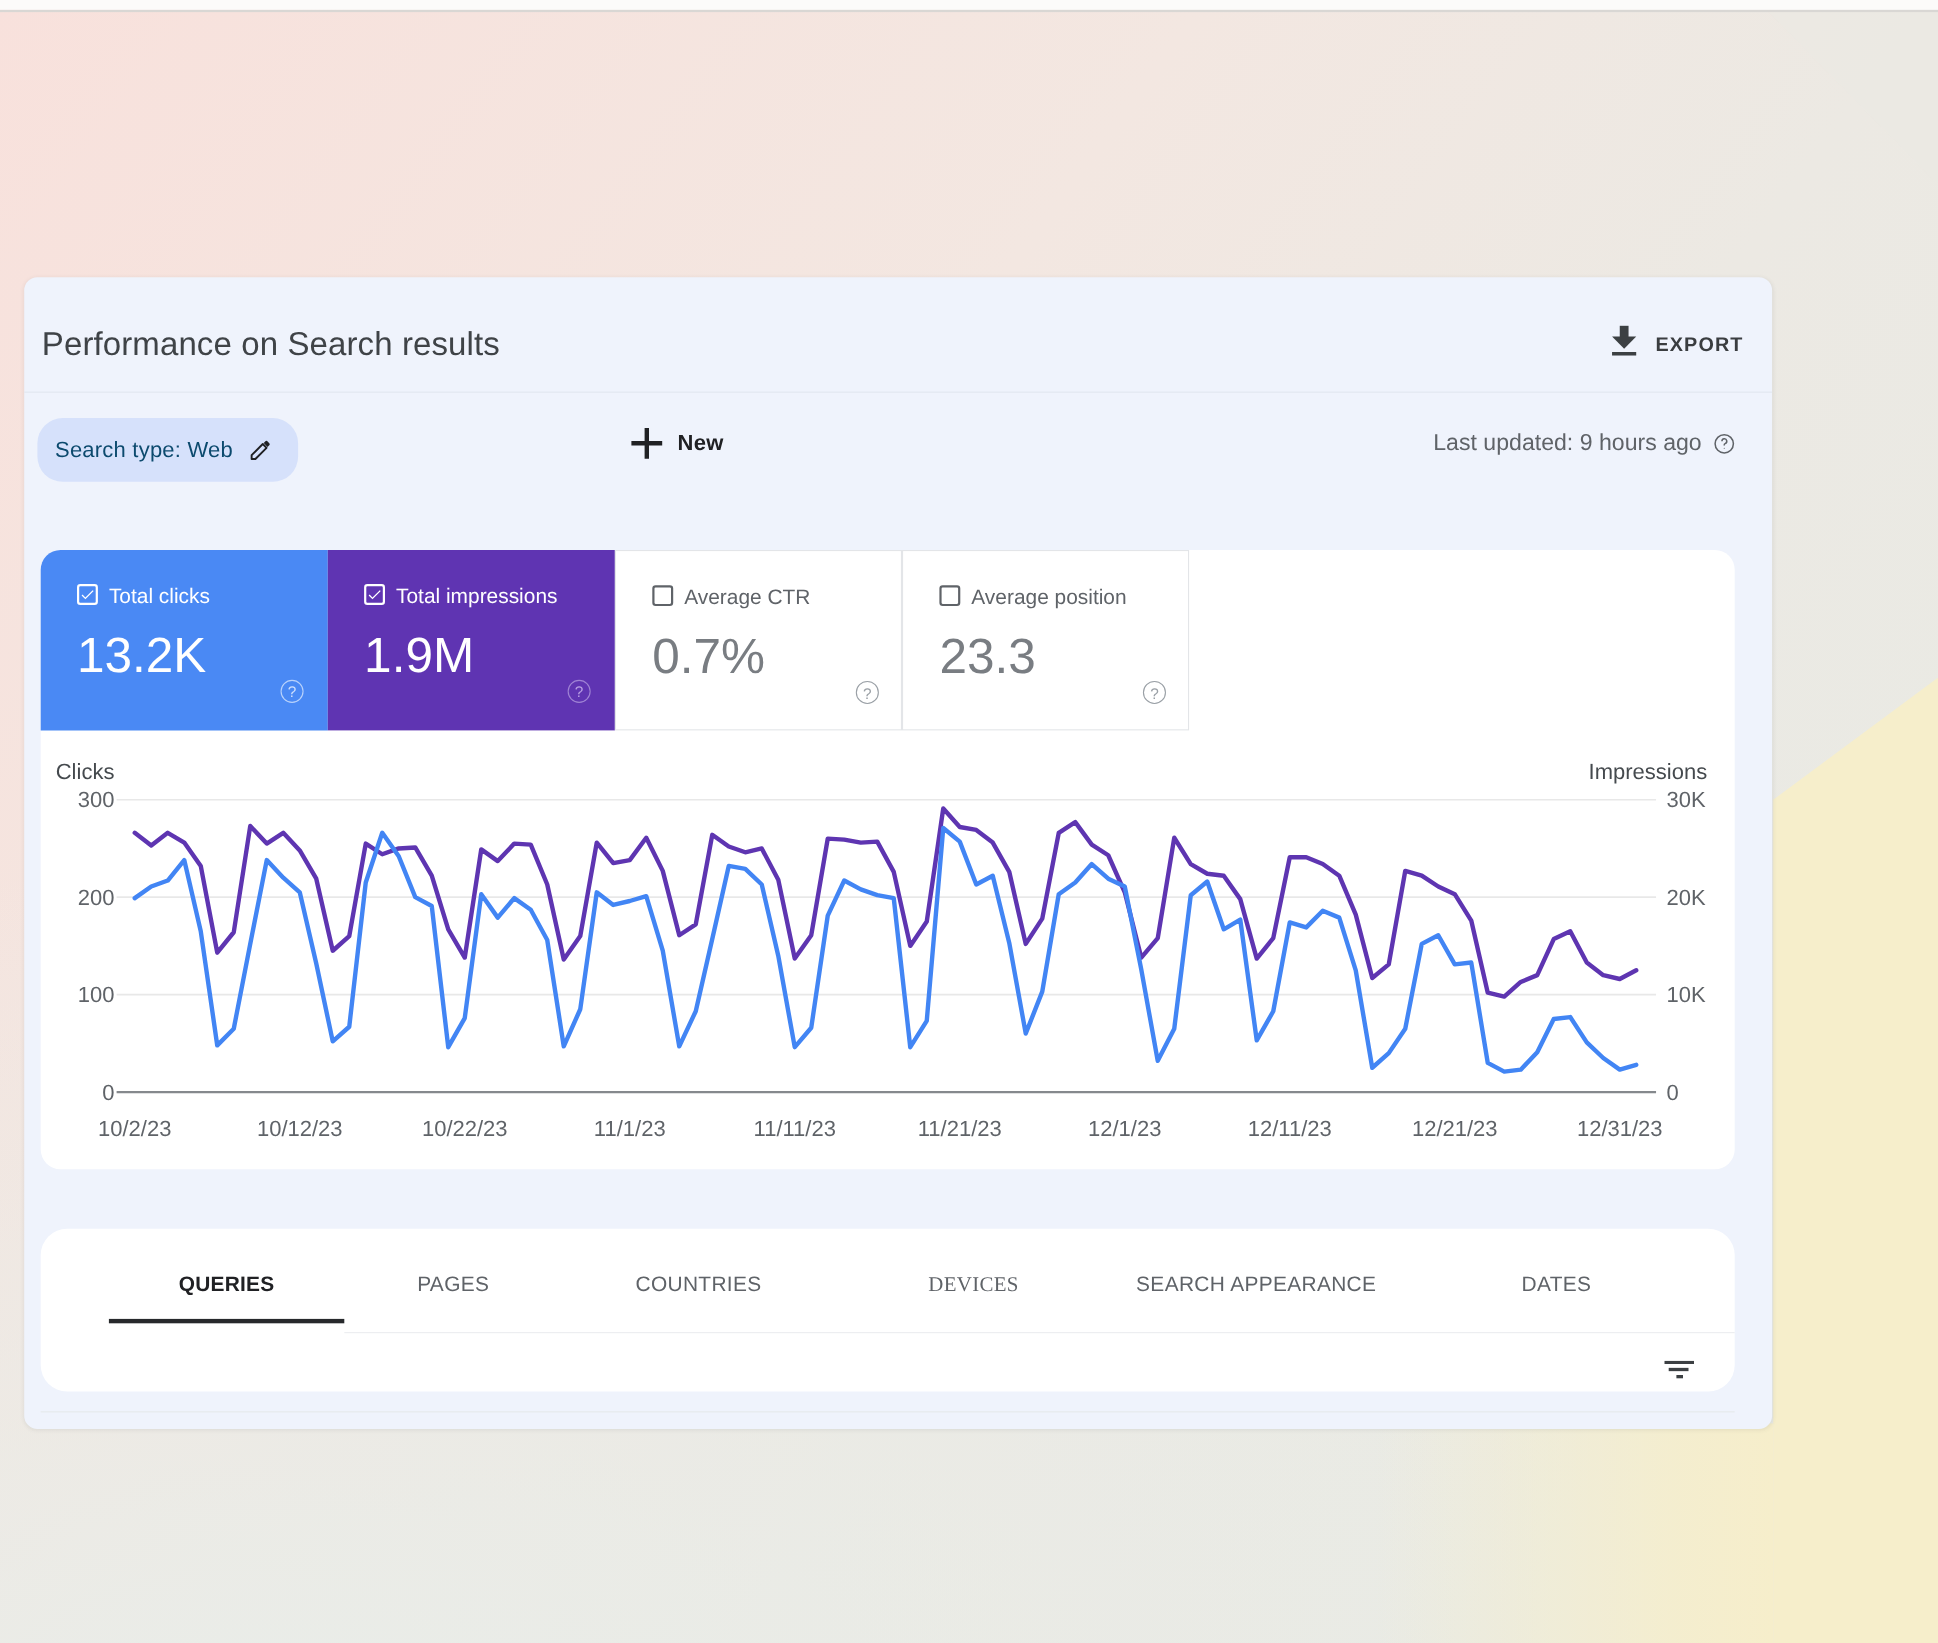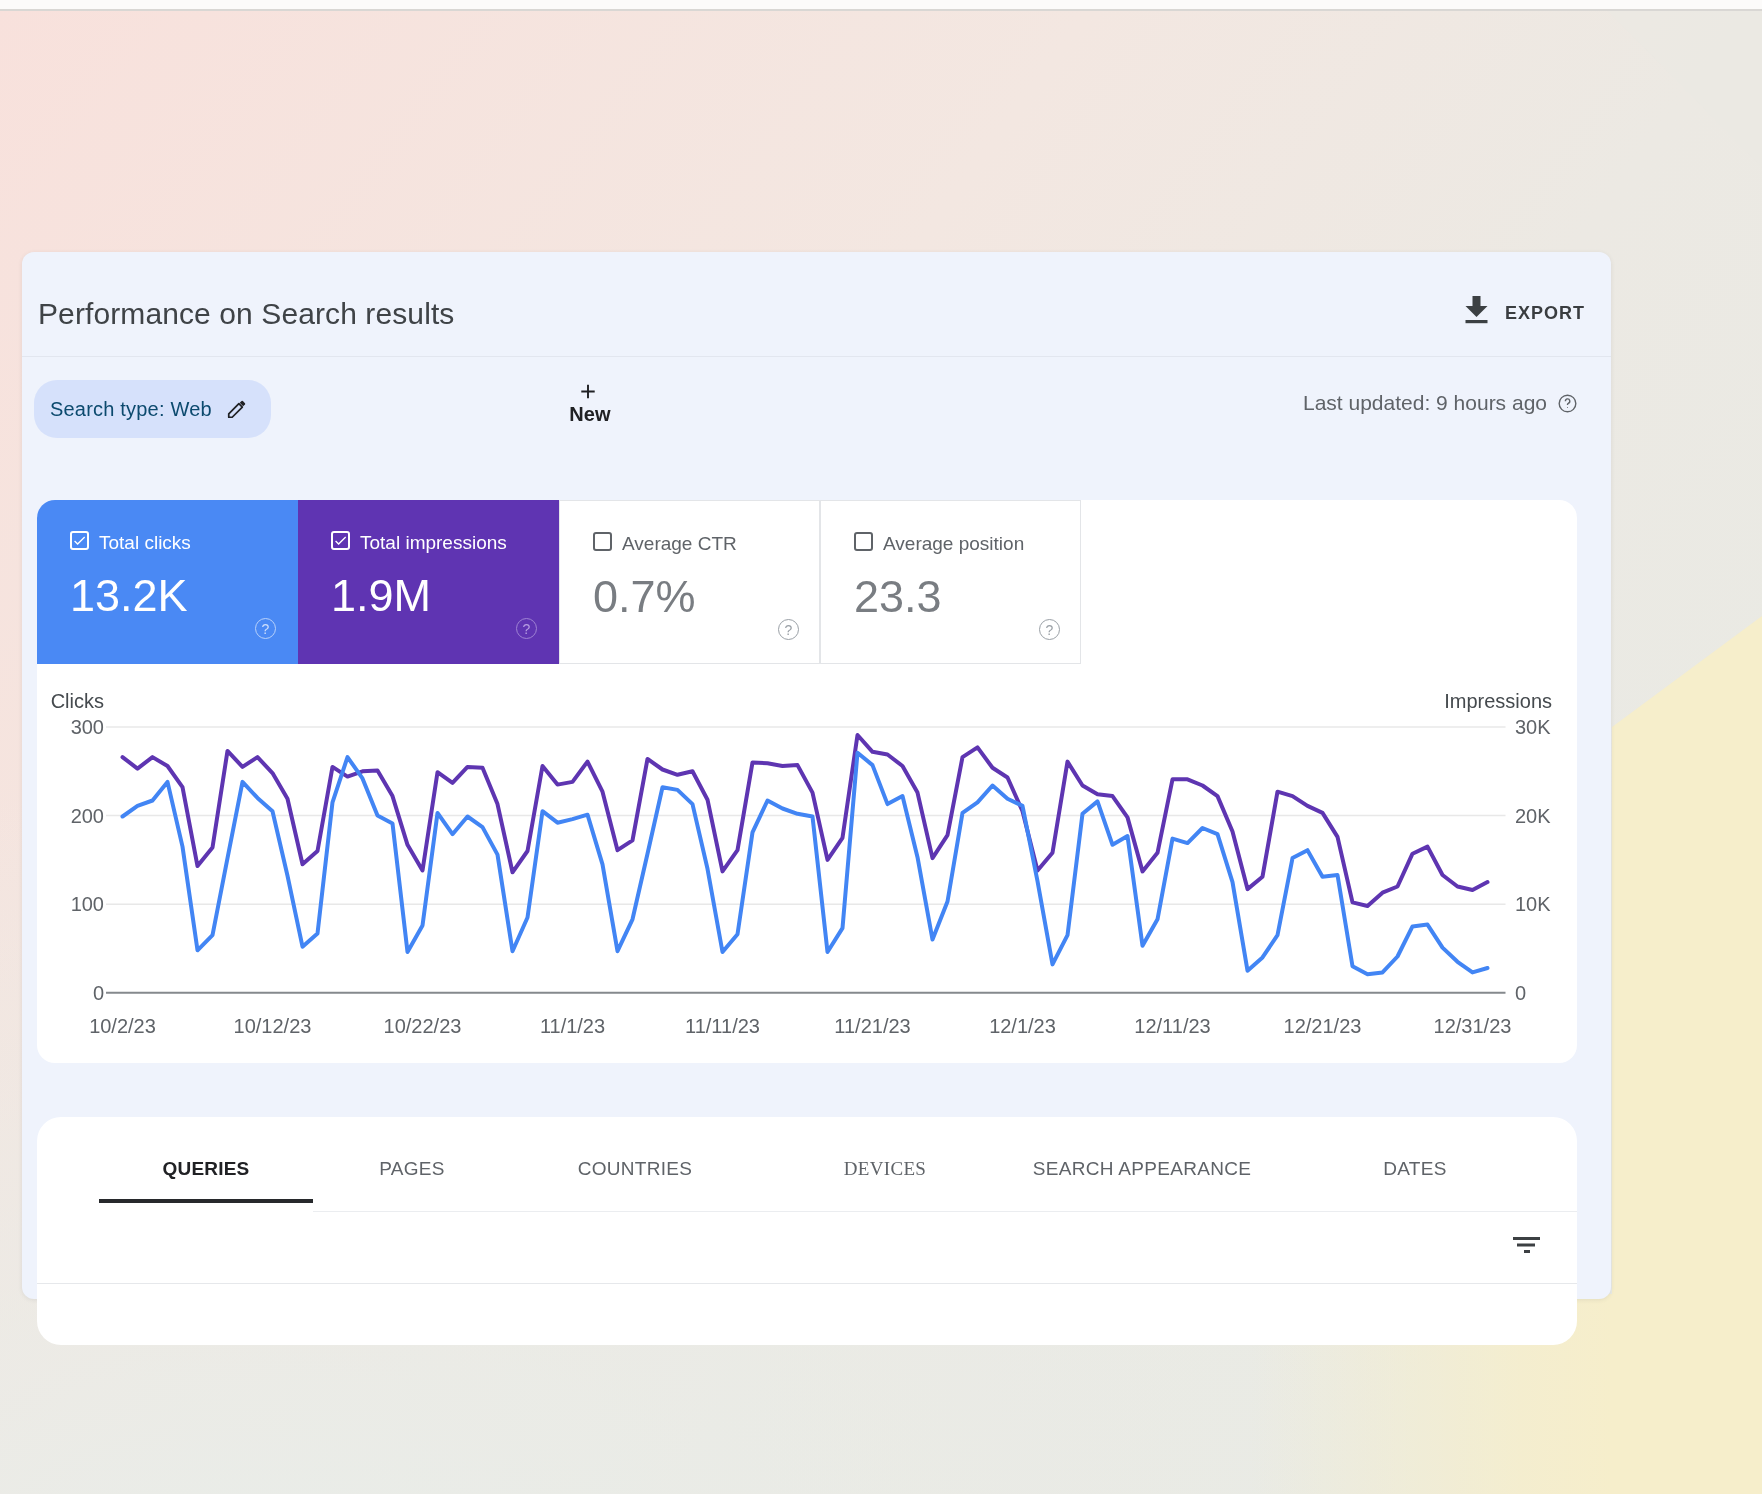--- a/index.html
+++ b/index.html
@@ -12,21 +12,21 @@
 .export .txt { position:absolute; left:62px; top:3px; font-size:18px; font-weight:bold; letter-spacing:1.0px; }
 .chip { position:absolute; top:128px; height:58px; background:#d6e1fb; border-radius:23px; color:#0c4a6e; font-size:20px; font-weight:normal; letter-spacing:0.2px; display:flex; align-items:center; }
 .newbtn { position:absolute; top:128px; height:46px; display:flex; align-items:center; color:#202124; font-size:20px; font-weight:bold; letter-spacing:0.2px; }
 .lastupd { position:absolute; top:128px; height:46px; right:33px; display:flex; align-items:center; color:#5f6368; font-size:21px; }
 .wcont { position:absolute; left:15px; top:248px; width:1540px; height:563px; background:#ffffff; border-radius:18px; }
 .mcard { position:absolute; top:0; width:261px; height:164px; }
 .mcard .lbl { position:absolute; left:62px; top:32px; font-size:19px; }
 .mcard .val { position:absolute; left:33px; top:70px; font-size:45px; }
 .mcard .q { position:absolute; left:218px; top:118px; width:21px; height:21px; border-radius:50%; font-size:14px; text-align:center; line-height:20px; }
 .cb { position:absolute; left:33px; top:31px; width:19px; height:19px; border-radius:3px; }
-.tabcard { position:absolute; left:15px; top:865px; width:1540px; height:228px; background:#fff; border-radius:24px; }
+.tabcard { position:absolute; left:15px; top:865px; width:1540px; height:148px; background:#fff; border-radius:24px; }
 .tab { position:absolute; top:41px; font-size:19px; letter-spacing:0.3px; color:#5f6368; transform:translateX(-50%); }
 .tabline { position:absolute; left:62px; top:82px; width:214px; height:4px; background:#27292c; }
 .tabborder { position:absolute; left:276px; top:94px; right:0; height:1px; background:#ebedf0; }
 .sep2 { position:absolute; left:0; top:166px; width:1540px; height:1px; background:#e6e8eb; }
 </style>
 </head>
 <body>
 <svg id="bg" width="1762" height="1494" viewBox="0 0 1762 1494">
   <defs>
     <linearGradient id="g1" x1="0" y1="0" x2="1" y2="0.62">
@@ -64,21 +64,21 @@
     </svg>
     <div class="txt">EXPORT</div>
   </div>
   <div class="sep1"></div>
   <div class="chip" style="left:12px; width:237px; padding-left:16px;">Search type: Web
     <svg width="22" height="22" viewBox="0 0 24 24" style="margin-left:14px;">
       <path d="M20.71 7.04c.39-.39.39-1.02 0-1.41l-2.34-2.34a1 1 0 0 0-1.41 0l-1.96 1.96 3.75 3.75z" fill="#202124"></path>
       <path d="M14.06 6.19 L3 17.25 V21 h3.75 L17.81 9.94 z" fill="none" stroke="#202124" stroke-width="1.9" stroke-linejoin="round"></path>
     </svg>
   </div>
-  <div class="newbtn" style="left:542px;flex-direction:column;">
+  <div class="newbtn" style="left:542px;">
     <svg width="48" height="48" viewBox="0 0 24 24" fill="#202124">
         <path d="M19 13h-6v6h-2v-6H5v-2h6V5h2v6h6v2z"></path>
       </svg>
     <span style="margin-left:4px;">New</span>
   </div>
   <div class="lastupd">Last updated: 9 hours ago
     <svg width="21" height="21" viewBox="0 0 24 24" style="margin-left:10px;" fill="none" stroke="#5f6368" stroke-width="1.6">
       <circle cx="12" cy="12" r="9.5"></circle>
       <path d="M9.6 9.3 a2.5 2.6 0 1 1 3.3 2.45 c-0.7 0.3 -0.9 0.8 -0.9 1.55 v0.45" fill="none"></path>
       <circle cx="12" cy="16.6" r="0.6" fill="#5f6368" stroke="none"></circle>

